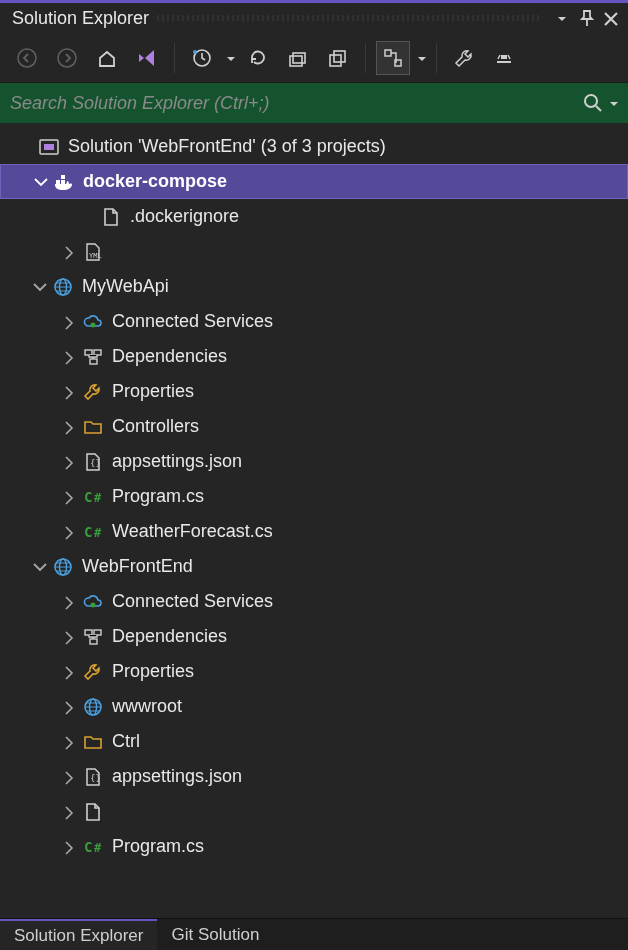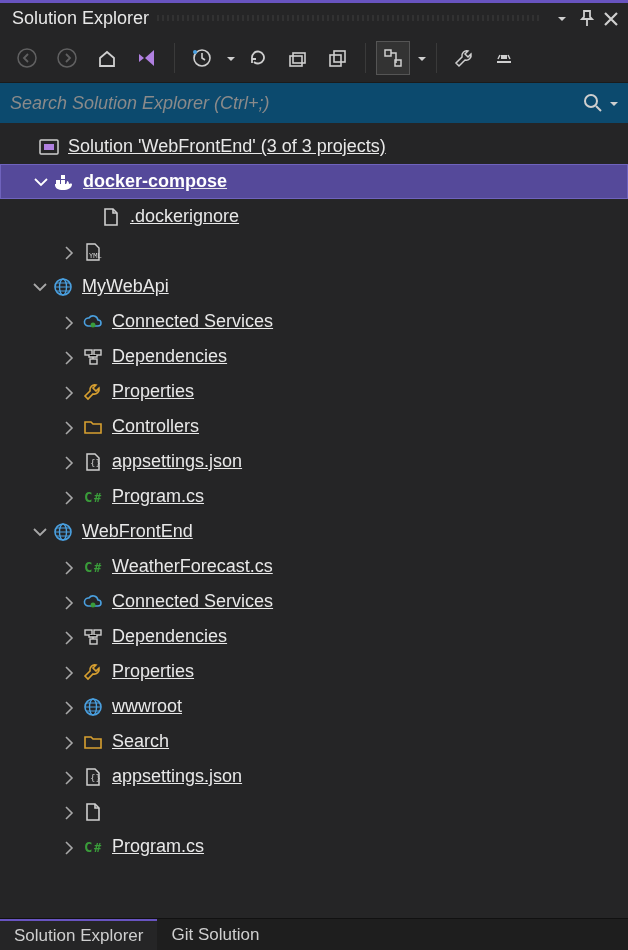--- a/index.html
+++ b/index.html
@@ -9,25 +9,25 @@
   .titlebar .title { font-size: 18px; color: #e8e8e8; flex: 0 0 auto; }
   .titlebar .drag { flex: 1 1 auto; height: 6px; margin: 0 8px;
       background: repeating-linear-gradient(90deg,#3a3a3a 0 2px,transparent 2px 5px); opacity:.6; }
   .titlebar .wbtn { width: 24px; height: 24px; display:flex; align-items:center; justify-content:center; color:#cfcfcf; }
   .toolbar { display:flex; align-items:center; height: 50px; padding: 0 10px; gap:6px; background:#252526; border-bottom:1px solid #1b1b1b; }
   .tbtn { width:34px; height:34px; display:flex; align-items:center; justify-content:center; border:1px solid transparent; color:#cfcfcf; }
   .tbtn.disabled { opacity:.35; }
   .tbtn.active { border:1px solid #555; background:#333; }
   .sep { width:1px; height:30px; background:#3a3a3a; margin:0 4px; }
   .drop { width:10px; display:flex; align-items:center; justify-content:center; color:#cfcfcf; }
-  .searchbar { display:flex; align-items:center; height:40px; background:#0c4a6e; padding:0 10px; }
+  .searchbar { display:flex; align-items:center; height:40px; background:#14532d; padding:0 10px; }
   .searchbar input { flex:1; background:transparent; border:none; outline:none; color:#c8c8c8; font-size:18px; font-style:italic; }
   .searchbar input::placeholder { color:#8a8a8a; font-style:italic; }
   .searchbar .sbtn { width:30px; height:30px; display:flex; align-items:center; justify-content:center; color:#cfcfcf; }
-  .tree { flex:1; overflow:auto; padding:6px 0 6px 0; background:#252526;text-decoration:underline; }
+  .tree { flex:1; overflow:auto; padding:6px 0 6px 0; background:#252526; }
   .row { display:flex; align-items:center; height:35px; font-size:18px; color:#e8e8e8; white-space:nowrap; }
   .row.sel { background:#55499a; color:#fff; font-weight:700; border:1px solid #6f63bd; }
   .exp { width:18px; height:18px; display:flex; align-items:center; justify-content:center; color:#a8a8a8; flex:0 0 auto; }
   .exp.hidden { visibility:hidden; }
   .icon { width:22px; height:22px; display:flex; align-items:center; justify-content:center; margin:0 8px 0 4px; flex:0 0 auto; }
   .label { flex:1; }
   .row.bold .label { font-weight:700; }
   .tabs { display:flex; height:32px; background:#1e1e1e; border-top:1px solid #111; }
   .tab { padding:4px 14px; font-size:17px; color:#cfcfcf; display:flex; align-items:center; }
   .tab.active { background:#252526; border-top:2px solid #6854c0; }
@@ -389,47 +389,47 @@
             <use href="#i-exp-closed"></use>
           </svg>
         </span>
       <span class="icon">
           <svg width="22" height="22">
             <use href="#i-cs"></use>
           </svg>
         </span>
       <span class="label">Program.cs</span>
     </div>
+    <div class="row" style="padding-left:60px">
+      <span class="exp">
+          <svg width="16" height="16">
+            <use href="#i-exp-closed"></use>
+          </svg>
+        </span>
+      <span class="icon">
+          <svg width="22" height="22">
+            <use href="#i-cs"></use>
+          </svg>
+        </span>
+      <span class="label">WeatherForecast.cs</span>
+    </div>
+
     <div class="row" style="padding-left:30px">
       <span class="exp">
           <svg width="16" height="16">
             <use href="#i-exp-open"></use>
           </svg>
         </span>
       <span class="icon">
           <svg width="22" height="22">
             <use href="#i-globe"></use>
           </svg>
         </span>
       <span class="label">WebFrontEnd</span>
     </div>
-
-    <div class="row" style="padding-left:60px">
-      <span class="exp">
-          <svg width="16" height="16">
-            <use href="#i-exp-closed"></use>
-          </svg>
-        </span>
-      <span class="icon">
-          <svg width="22" height="22">
-            <use href="#i-cs"></use>
-          </svg>
-        </span>
-      <span class="label">WeatherForecast.cs</span>
-    </div>
     <div class="row" style="padding-left:60px">
       <span class="exp">
           <svg width="16" height="16">
             <use href="#i-exp-closed"></use>
           </svg>
         </span>
       <span class="icon">
           <svg width="22" height="22">
             <use href="#i-cloud"></use>
           </svg>
@@ -479,21 +479,21 @@
       <span class="exp">
           <svg width="16" height="16">
             <use href="#i-exp-closed"></use>
           </svg>
         </span>
       <span class="icon">
           <svg width="22" height="22">
             <use href="#i-folder"></use>
           </svg>
         </span>
-      <span class="label">Search</span>
+      <span class="label">Ctrl</span>
     </div>
     <div class="row" style="padding-left:60px">
       <span class="exp">
           <svg width="16" height="16">
             <use href="#i-exp-closed"></use>
           </svg>
         </span>
       <span class="icon">
           <svg width="22" height="22">
             <use href="#i-json"></use>

